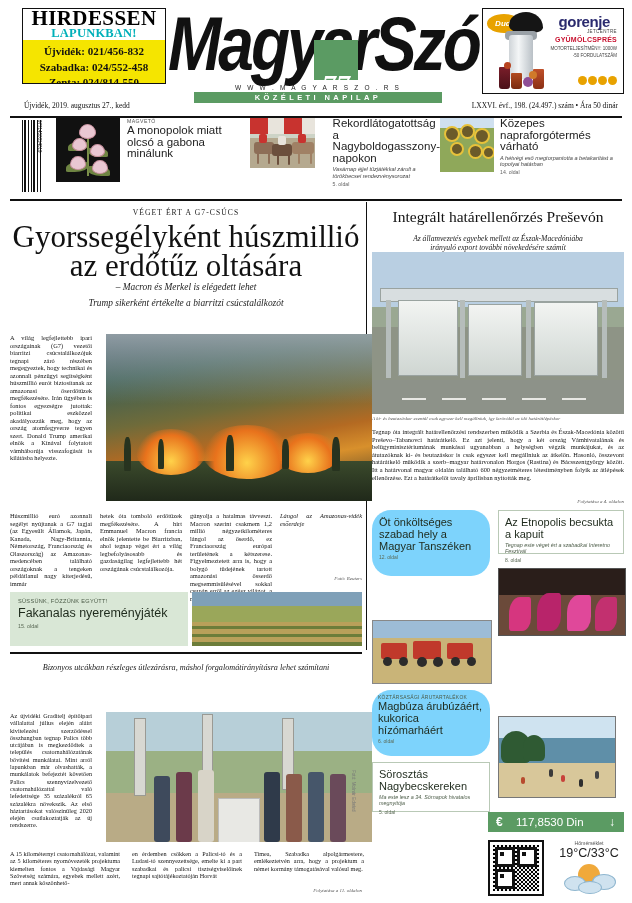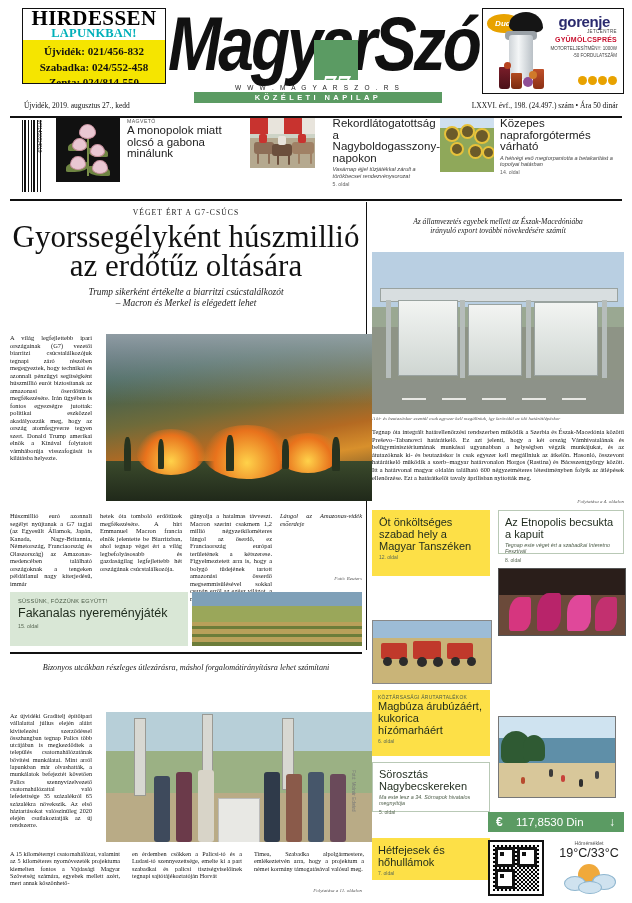--- a/index.html
+++ b/index.html
@@ -108,21 +108,21 @@
   .bi-pole{position:absolute;background:#b6bdbb;}
   .bi-road{position:absolute;left:0;bottom:0;width:252px;height:34px;background:#8d9289;}
   .bi-line{position:absolute;background:#e8e8e4;}
   .cap{font-family:"Liberation Serif",serif;font-size:5px;color:#555;font-style:italic;}
   .rtop-cap{position:absolute;left:372px;top:416px;width:252px;}
   .rtop-body{position:absolute;left:372px;top:428px;width:252px;font-family:"Liberation Serif",serif;font-size:6.4px;line-height:7.6px;text-align:justify;color:#151515;}
   .cont{font-family:"Liberation Serif",serif;font-size:5px;font-style:italic;color:#555;text-align:right;margin-top:2px;}
 
   
   .sb{position:absolute;box-sizing:border-box;}
-  .sb.green{background:#fde047;}
+  .sb.green{background:#7dd3fc;border-radius:19px;}
   .sb.white{background:#fff;border:1px solid #b9c9b6;}
   .sb .k{font-size:4.9px;letter-spacing:.3px;color:#4a5a46;text-transform:uppercase;}
   .sb .t{font-size:11px;line-height:12px;color:#1e2a1c;}
   .sb .s{font-size:5.4px;line-height:6.4px;font-style:italic;color:#4f5f4b;margin-top:2px;}
   .sb .p{font-size:5px;color:#5b6a56;margin-top:2px;}
 
   .photo{position:absolute;overflow:hidden;}
   .ph-tractor{background:linear-gradient(#9dbcd6 0 28%,#c9b478 28% 100%);}
   .ph-tractor .tr{position:absolute;background:#c0392b;border-radius:2px;}
   .ph-tractor .wh{position:absolute;background:#2b2b2b;border-radius:50%;}
@@ -308,22 +308,22 @@
     </div>
   </div>
 
   <div class="rule" style="position:absolute;left:10px;top:199px;width:612px;height:1.5px;"></div>
   <div style="position:absolute;left:366px;top:202px;width:1px;height:448px;background:#111;"></div>
 
   <div class="lead">
     <div class="lead-kicker">VÉGET ÉRT A G7-CSÚCS</div>
     <div class="lead-h1">Gyorssegélyként húszmillió</div>
     <div class="lead-h1" style="margin-top:-4px;">az erdőtűz oltására</div>
+    <div class="lead-sub" style="margin-top:0;">– Macron és Merkel is elégedett lehet</div>
     <div class="lead-sub">Trump sikerként értékelte a biarritzi csúcstalálkozót</div>
-    <div class="lead-sub" style="margin-top:0;">– Macron és Merkel is elégedett lehet</div>
   </div>
 
   <div class="lead-body">
     <div class="lcol" style="left:0;">A világ legfejlettebb ipari országainak (G7) vezetői biarritzi csúcstalálkozójuk tegnapi záró részében megegyeztek, hogy technikai és azonnali pénzügyi segítségként húszmillió eurót biztosítanak az amazonasi őserdőtüzek megfékezésére. Irán ügyében is fontos egyezségre jutottak: politikai eszközzel akadályozzák meg, hogy az ország atomfegyverre tegyen szert. Donald Trump amerikai elnök a Kínával folytatott vámháborúja visszafogását is kilátásba helyezte.</div>
     <div class="fire-img">
       <div class="smoke"></div>
       <div class="ridge"></div>
       <div class="flame" style="left:30px;bottom:26px;width:70px;height:46px;"></div>
       <div class="flame" style="left:96px;bottom:22px;width:90px;height:54px;"></div>
       <div class="flame" style="left:170px;bottom:28px;width:64px;height:40px;"></div>
@@ -348,20 +348,21 @@
     <div class="t">Fakanalas nyereményjáték</div>
     <div class="p">15. oldal</div>
   </div>
   <div class="crop-img">
     <div class="row" style="left:0;top:34px;width:170px;height:3px;"></div>
     <div class="row" style="left:0;top:42px;width:170px;height:3px;"></div>
     <div class="row" style="left:0;top:50px;width:170px;height:4px;"></div>
   </div>
 
   <div class="rtop">
+    <div class="rtop-h">Integrált határellenőrzés Preševón</div>
     <div class="rtop-sub">Az államvezetés egyebek mellett az Észak-Macedóniába</div>
     <div class="rtop-sub" style="margin-top:0;">irányuló export további növekedésére számít</div>
   </div>
 
   <div class="border-img">
     <div class="bi-road"></div>
     <div class="bi-roof" style="left:8px;top:36px;width:236px;height:12px;"></div>
     <div class="bi-booth" style="left:26px;top:48px;width:58px;height:74px;"></div>
     <div class="bi-booth" style="left:96px;top:52px;width:52px;height:70px;"></div>
     <div class="bi-booth" style="left:162px;top:50px;width:62px;height:72px;"></div>
@@ -426,24 +427,20 @@
     <div class="s">Ma este lesz a 34. Sörnapok hivatalos megnyitója</div>
     <div class="p">5. oldal</div>
   </div>
 
   <div class="sb green" style="left:372px;top:690px;width:118px;height:66px;padding:5px 6px;">
     <div class="k">KÖZTÁRSASÁGI ÁRUTARTALÉKOK</div>
     <div class="t">Magbúza árubúzáért, kukorica hízómarháért</div>
     <div class="p">6. oldal</div>
   </div>
 
-  <div class="sb green" style="left:372px;top:838px;width:118px;height:42px;padding:6px;">
-    <div class="t">Hétfejesek és hőhullámok</div>
-    <div class="p">7. oldal</div>
-  </div>
 
   <div class="fx">
     <div class="e">€</div>
     <div class="v">117,8530 Din</div>
     <div class="a">↓</div>
   </div>
 
   <div class="qr">
     <div class="m"></div>
     <div class="f" style="left:5px;top:5px;">

